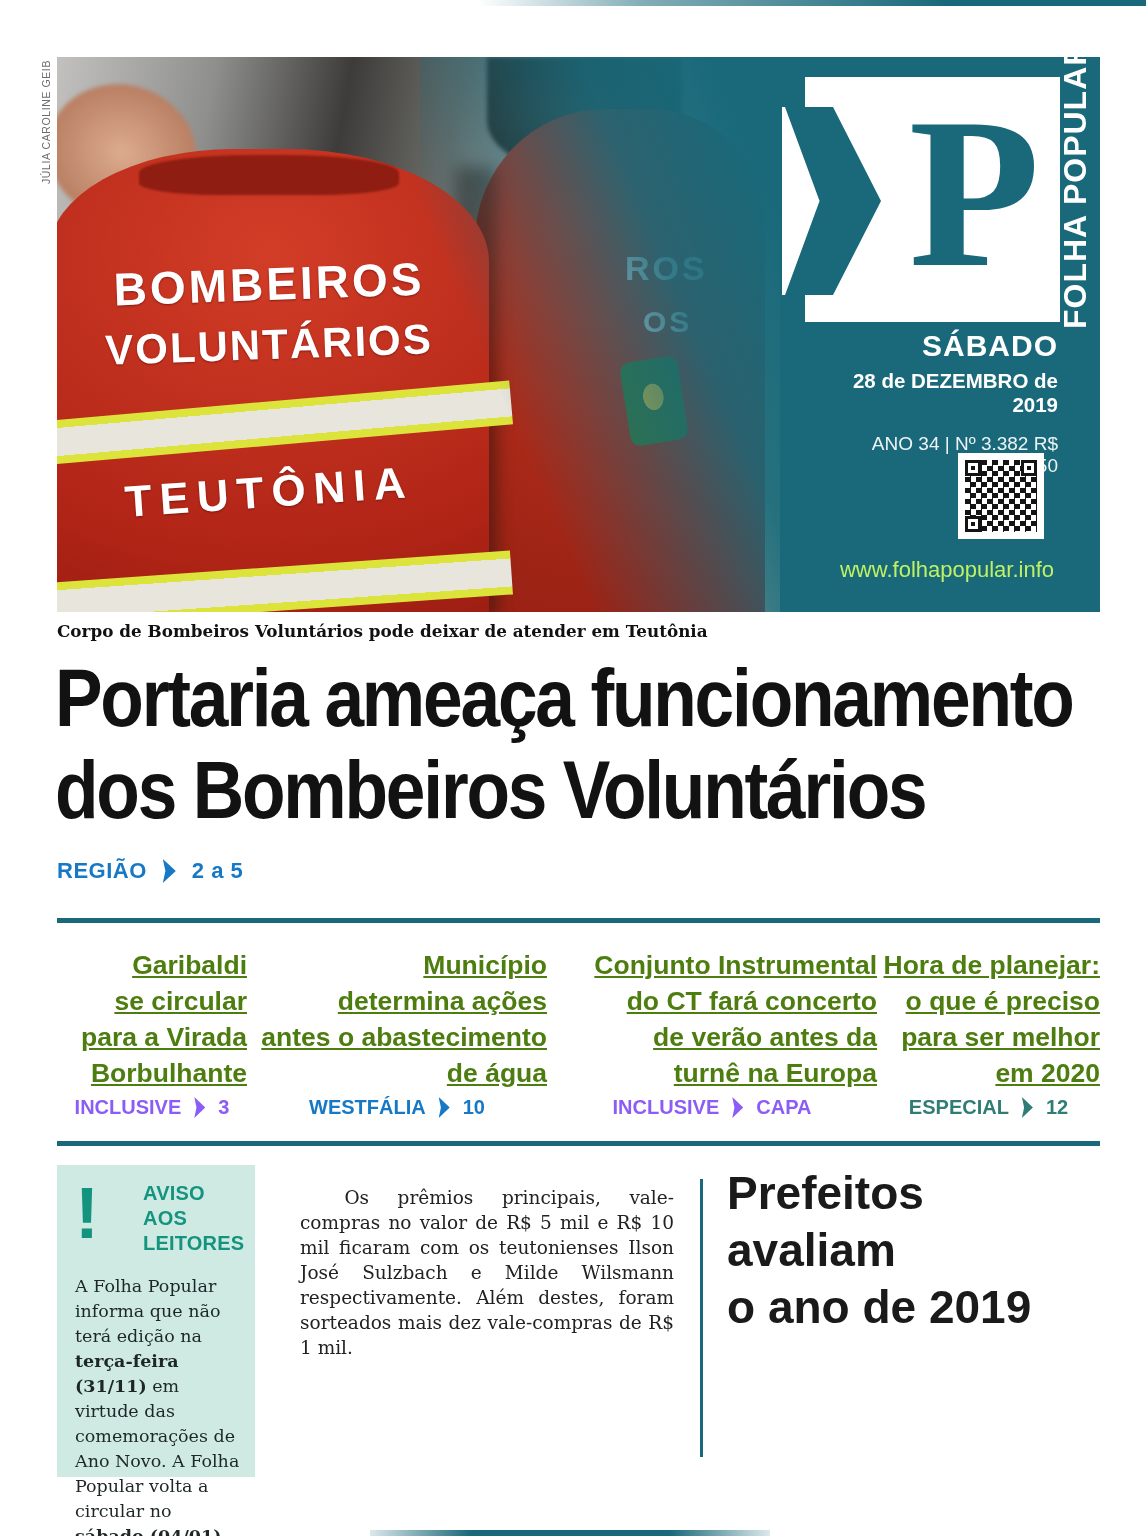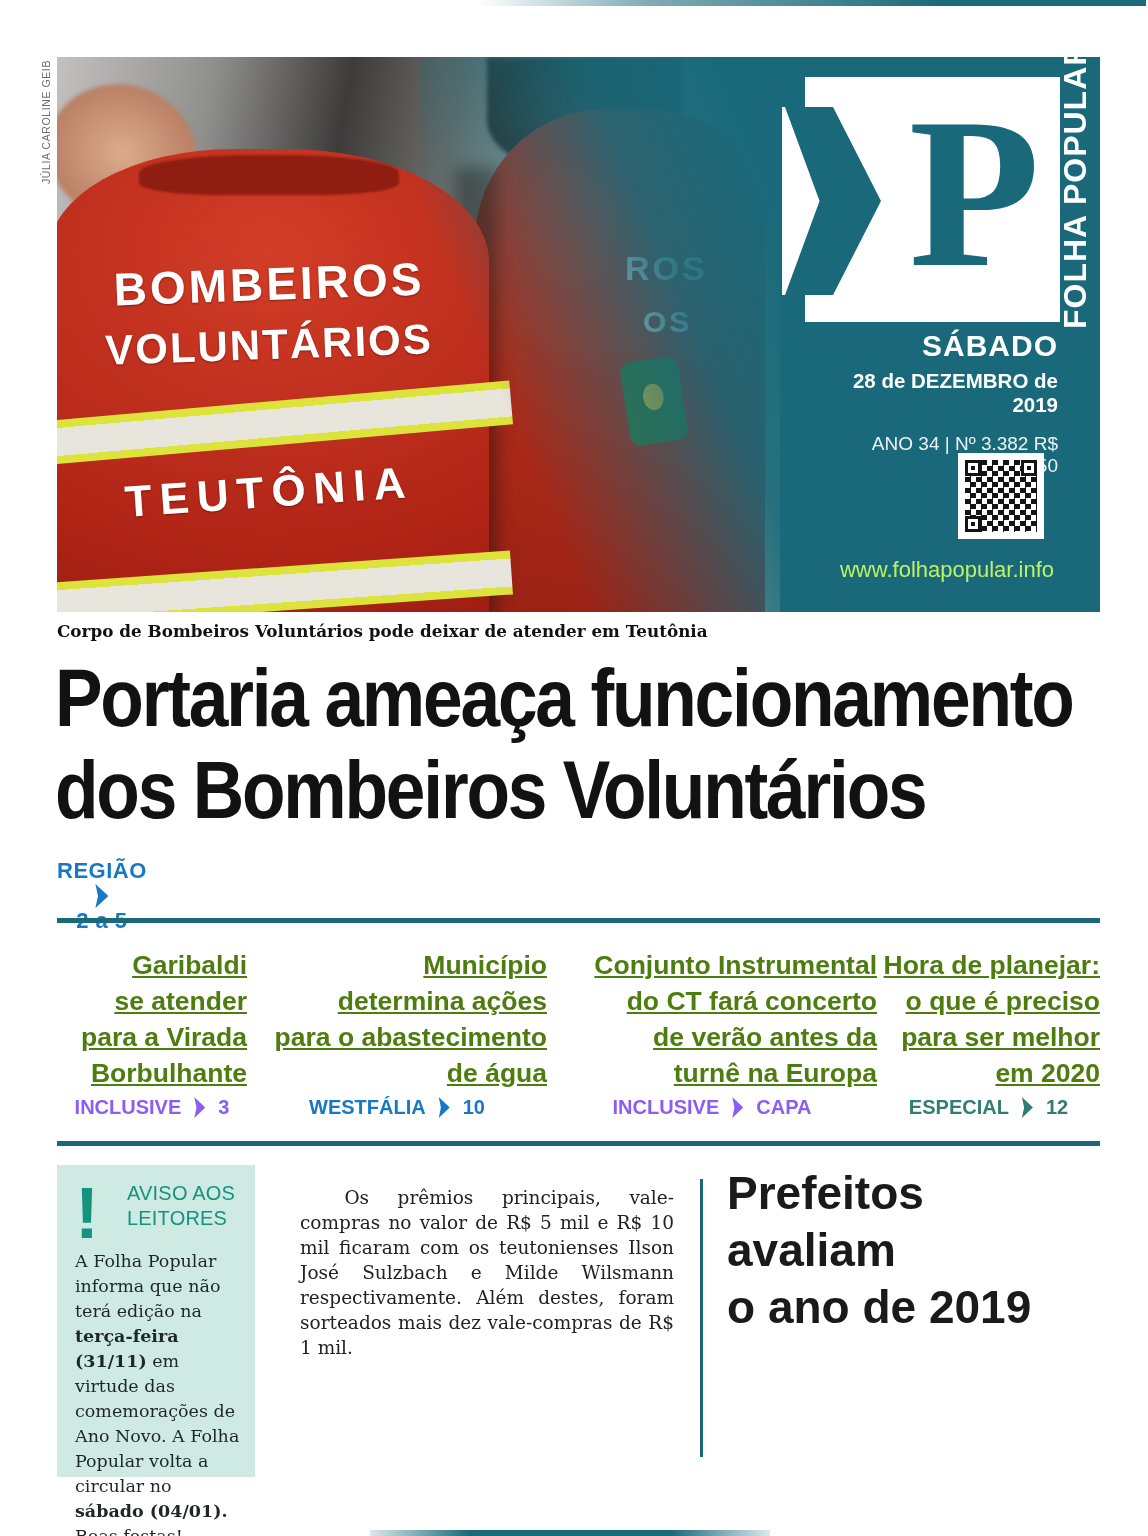--- a/index.html
+++ b/index.html
@@ -77,38 +77,38 @@
     font-weight:bold; font-size:17.5px; color:#111; transform:scaleX(.96); transform-origin:left; }
   .headline { position:absolute; left:55px; top:652px; color:#121212; font-weight:bold; }
   .hl { display:block; font-size:81px; line-height:92px; letter-spacing:-2.5px;
     transform:scaleX(.88); transform-origin:left; white-space:nowrap; }
 
   
   .kicker { display:flex; align-items:center; font-weight:bold; }
   .arrow { display:inline-block; width:13px; height:24px; background:currentColor; margin:0 16px;
     clip-path:polygon(0 0, 100% 50%, 0 100%, 20% 50%); }
   .blue { color:#1779c6; } .magenta { color:#8b5cf6; } .tealg { color:#2f7d74; }
-  .region { position:absolute; left:57px; top:858px; font-size:22px; letter-spacing:.5px;flex-direction:column; }
+  .region { position:absolute; left:57px; top:858px; font-size:22px; letter-spacing:.5px; }
 
   .rule { position:absolute; left:57px; width:1043px; height:5px; background:#19697a; }
   .rule1 { top:918px; } .rule2 { top:1141px; }
 
   
   .teasers { position:absolute; left:57px; top:947px; width:1043px; height:172px; display:flex; }
   .teaser { display:flex; flex-direction:column; }
   .t0 { width:190px; } .t1 { width:300px; } .t2 { width:330px; } .t3 { width:223px; }
   .t-title { text-align:right; font-weight:bold; font-size:26.5px; line-height:36px; color:#4d7c0f;text-decoration:underline; }
   .teaser .kicker { margin-top:auto; justify-content:center; font-size:20px; }
   .teaser .arrow { width:11px; height:21px; margin:0 13px; }
 
   
   .bottom { position:absolute; left:57px; top:1165px; width:1043px; height:332px; display:flex; }
   .aviso { position:relative; width:198px; height:312px; background:#cfe9e3; padding:16px 14px 0 18px; flex:none; }
   .bang { position:absolute; left:18px; top:14px; font-size:72px; font-weight:bold; color:#14947f; line-height:.95; }
-  .aviso-title { margin-left:52px; font-weight:normal; font-size:20px; line-height:25px; color:#14947f; letter-spacing:.2px; }
+  .aviso-title { margin-left:68px; font-weight:bold; font-size:20px; line-height:25px; color:#14947f; letter-spacing:.2px; }
   .aviso-body { margin-top:18px; font-family:"DejaVu Serif", serif; font-size:17.5px; line-height:25px; color:#1d2726; }
   .aviso-body b { font-weight:bold; }
 
   article { display:flex; flex-direction:column; }
   .cic { width:374px; margin-left:45px; flex:none; padding-bottom:26px; }
   .cic h2 { font-size:39px; line-height:50px; color:#1a1a1a; font-weight:bold; }
   .cic .l { display:block; }
   .cic .small { font-size:39px; margin-right:10px; }
   .cic .big { font-size:48px; }
   .body-text { font-family:"DejaVu Serif", serif; font-size:18.5px; line-height:25px; color:#222;
@@ -185,35 +185,35 @@
     <span class="arrow"></span>
     <span>2 a 5</span>
   </div>
 
   <div class="rule rule1"></div>
 
   <div class="teasers">
     <div class="teaser t0">
       <div class="t-title">
         <div>Garibaldi</div>
-        <div>se atender</div>
+        <div>se circular</div>
         <div>para a Virada</div>
         <div>Borbulhante</div>
       </div>
       <div class="kicker magenta">
         <span>INCLUSIVE</span>
         <span class="arrow"></span>
         <span>3</span>
       </div>
     </div>
     <div class="teaser t1">
       <div class="t-title">
         <div>Município</div>
         <div>determina ações</div>
-        <div>para o abastecimento</div>
+        <div>antes o abastecimento</div>
         <div>de água</div>
       </div>
       <div class="kicker blue">
         <span>WESTFÁLIA</span>
         <span class="arrow"></span>
         <span>10</span>
       </div>
     </div>
     <div class="teaser t2">
       <div class="t-title">

